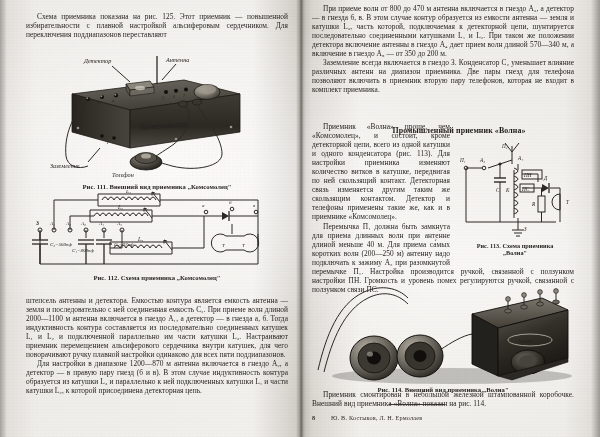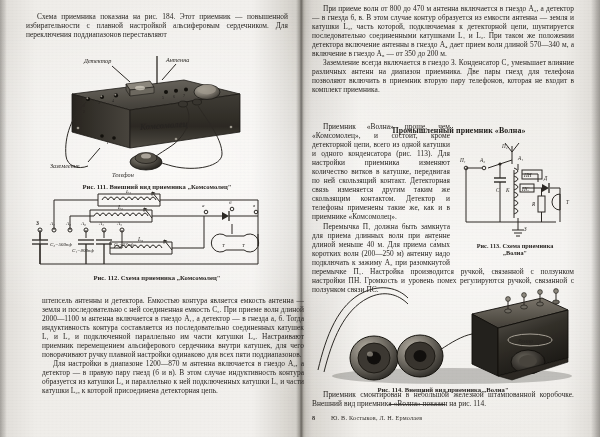--- a/index.html
+++ b/index.html
@@ -60,21 +60,21 @@
 
 <div class="page">
   <div class="grain"></div>
   <div class="edge-l"></div>
   <div class="spine"></div>
   <div class="edge-r"></div>
 
   <div class="col col-left">
 
     <div style="position:absolute;top:12px;left:0;width:262px;">
-      <p>Схема приемника показана на рис. 184. Этот приемник — повышенной избирательности с плавной настройкой альсиферовым сердечником. Для переключения поддиапазонов переставляют</p>
+      <p>Схема приемника показана на рис. 125. Этот приемник — повышенной избирательности с плавной настройкой альсиферовым сердечником. Для переключения поддиапазонов переставляют</p>
     </div>
 
     <div class="figbox" style="position:absolute;top:44px;left:0;width:262px;height:148px;">
       <svg width="262" height="140" viewBox="0 0 262 140">
         <defs>
           <linearGradient id="boxTop" x1="0" y1="0" x2="0.3" y2="1">
             <stop offset="0%" stop-color="#6e6a62"></stop>
               <stop offset="100%" stop-color="#44413b"></stop>
           </linearGradient>
           <linearGradient id="boxFront" x1="0" y1="0" x2="0" y2="1">
@@ -303,21 +303,21 @@
           <text x="196" y="57">Т</text>
           <text x="216" y="57">Т</text>
         </g>
       </svg>
       <div class="cap">
         <span class="b">Рис. 112.</span>
         <span>Схема приемника „Комсомолец"</span>
       </div>
     </div>
 
-    <div style="position:absolute;top:296px;left:0;width:262px;margin-left:16px;">
+    <div style="position:absolute;top:296px;left:0;width:262px;">
       <p class="noind">штепсель антенны и детектора. Емкостью контура является емкость антенна — земля и последовательно с ней соединенная емкость C₂. При приеме волн длиной 2000—1100 м антенна включается в гнездо А₁, а детектор — в гнезда а, б. Тогда индуктивность контура составляется из последовательно соединенных катушек L₁ и L₂ и подключенной параллельно им части катушки L₃. Настраивают приемник перемещением альсиферового сердечника внутри катушек, для чего поворачивают ручку плавной настройки одинаково для всех пяти поддиапазонов.</p>
       <p>Для настройки в диапазоне 1200—870 м антенна включается в гнездо А₂, а детектор — в правую пару гнезд (б и в). В этом случае индуктивность контура образуется из катушки L₃ и параллельно к ней подключенных катушки L₁ и части катушки L₂, к которой присоединена детекторная цепь.</p>
     </div>
 
     <div class="pageno" style="position:absolute;left:0;top:397px;">112</div>
   </div>
 
   <div class="col col-right">
 
     <div style="position:absolute;top:4px;left:0;width:262px;">

